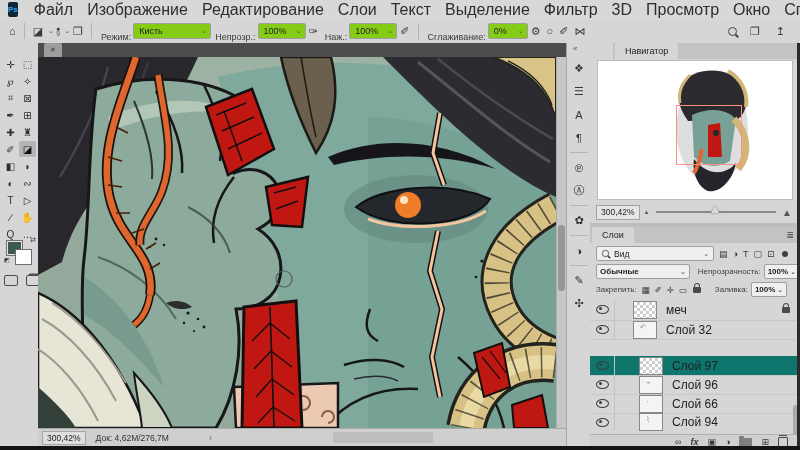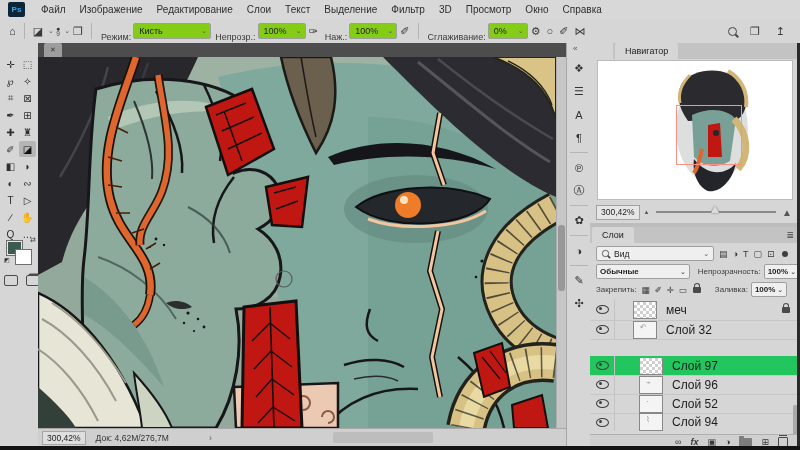--- a/index.html
+++ b/index.html
@@ -4,21 +4,21 @@
 <style>
   html,body{margin:0;padding:0;width:800px;height:450px;overflow:hidden;
     font-family:"Liberation Sans","DejaVu Sans",sans-serif;background:#161616;}
   .abs{position:absolute;}
   #stage{position:relative;width:800px;height:450px;background:#d6d6d6;}
   
   .menubar{left:0;top:0;width:800px;height:19px;background:#d8d8d8;border-bottom:1px solid #bdbdbd;
     display:flex;align-items:center;gap:0;}
   .pslogo{width:17px;height:15px;margin:0 9px 0 8px;background:#0d2636;border-radius:2px;
     color:#31a8ff;font-size:8px;font-weight:bold;display:flex;align-items:center;justify-content:center;}
-  .menuitem{font-size:10px;color:#2e2e2e;padding:0 7px;line-height:19px;white-space:nowrap;}
+  .menuitem{font-size:16px;color:#2e2e2e;padding:0 7px;line-height:19px;white-space:nowrap;}
   
   .optionsbar{left:0;top:19px;width:800px;height:24px;background:#d6d6d6;border-bottom:1px solid #a9a9a9;
     display:flex;align-items:center;font-size:9px;color:#333;}
   .vsep{width:1px;height:16px;background:#b2b2b2;margin:0 5px;}
   .oicon{font-size:11px;color:#3a3a3a;padding:0 3px;}
   .caret{font-size:7px;color:#555;margin-left:2px;}
   .olabel{color:#3c3c3c;margin:12px 2px 0 4px;white-space:nowrap;}
   .sel{background:#84cc16;border:1px solid #9f9f9f;border-radius:2px;height:14px;display:flex;
     align-items:center;padding:0 3px 0 5px;color:#222;white-space:nowrap;}
   .brushdot{display:flex;flex-direction:column;align-items:center;line-height:5px;padding:0 2px;}
@@ -84,21 +84,21 @@
   .ficon{font-size:9px;color:#3a3a3a;margin-left:5px;}
   .fdot{width:6px;height:6px;border-radius:50%;background:#3f3f3f;margin-left:7px;}
   .blendrow{position:absolute;left:0;top:36px;width:210px;height:17px;}
   .lockrow{position:absolute;left:0;top:54px;width:210px;height:17px;}
   .llabel{font-size:8px;color:#3c3c3c;margin-left:6px;white-space:nowrap;}
   .licon{font-size:8.5px;color:#3a3a3a;margin-left:5px;}
   .smallsel{background:#efefef;border:1px solid #9f9f9f;border-radius:2px;height:13px;display:flex;
     align-items:center;padding:0 3px;font-size:8px;color:#222;margin-left:3px;white-space:nowrap;font-weight:bold;}
   .llist{position:absolute;left:0;top:72px;width:210px;height:132px;overflow:hidden;background:#d6d6d6;}
   .lrow{position:absolute;left:0;width:210px;display:flex;align-items:center;border-bottom:1px solid #c7c7c7;}
-  .lrow.selected{background:#22c55e;text-align:right;}
+  .lrow.selected{background:#0f766e;text-align:right;}
   .eyecell{width:24px;display:flex;justify-content:center;border-right:1px solid #c2c2c2;align-self:stretch;align-items:center;}
   .eye{width:11px;height:7px;border:1.3px solid #3c3c3c;border-radius:55%;position:relative;}
   .eye::after{content:"";position:absolute;width:3px;height:3px;border-radius:50%;background:#3c3c3c;left:2.5px;top:1px;}
   .thumb{width:22px;height:16px;border:1px solid #888;background:#f4f4f4;margin-left:18px;position:relative;}
   .checker{background-image:linear-gradient(45deg,#cfcfcf 25%,transparent 25%,transparent 75%,#cfcfcf 75%),
     linear-gradient(45deg,#cfcfcf 25%,transparent 25%,transparent 75%,#cfcfcf 75%);
     background-position:0 0,3px 3px;background-size:6px 6px;background-color:#fff;}
   .tmark{position:absolute;left:6px;top:1px;font-size:8px;color:#9a9a9a;}
   .lname{font-size:12px;color:#1d1d1d;margin-left:9px;white-space:nowrap;}
   .chev{font-size:7px;color:#333;margin-left:10px;}
@@ -459,21 +459,21 @@
             </span>
           <span class="lname">Слой 96</span>
         </div>
         <div class="lrow" style="top:95px;height:19px;">
           <span class="eyecell">
               <span class="eye"></span>
             </span>
           <span class="thumb" style="margin-left:24px;">
               <span class="tmark">·</span>
             </span>
-          <span class="lname">Слой 52</span>
+          <span class="lname">Слой 66</span>
         </div>
         <div class="lrow" style="top:114px;height:18px;">
           <span class="eyecell">
               <span class="eye"></span>
             </span>
           <span class="thumb" style="margin-left:24px;">
               <span class="tmark">⌇</span>
             </span>
           <span class="lname">Слой 94</span>
         </div>

